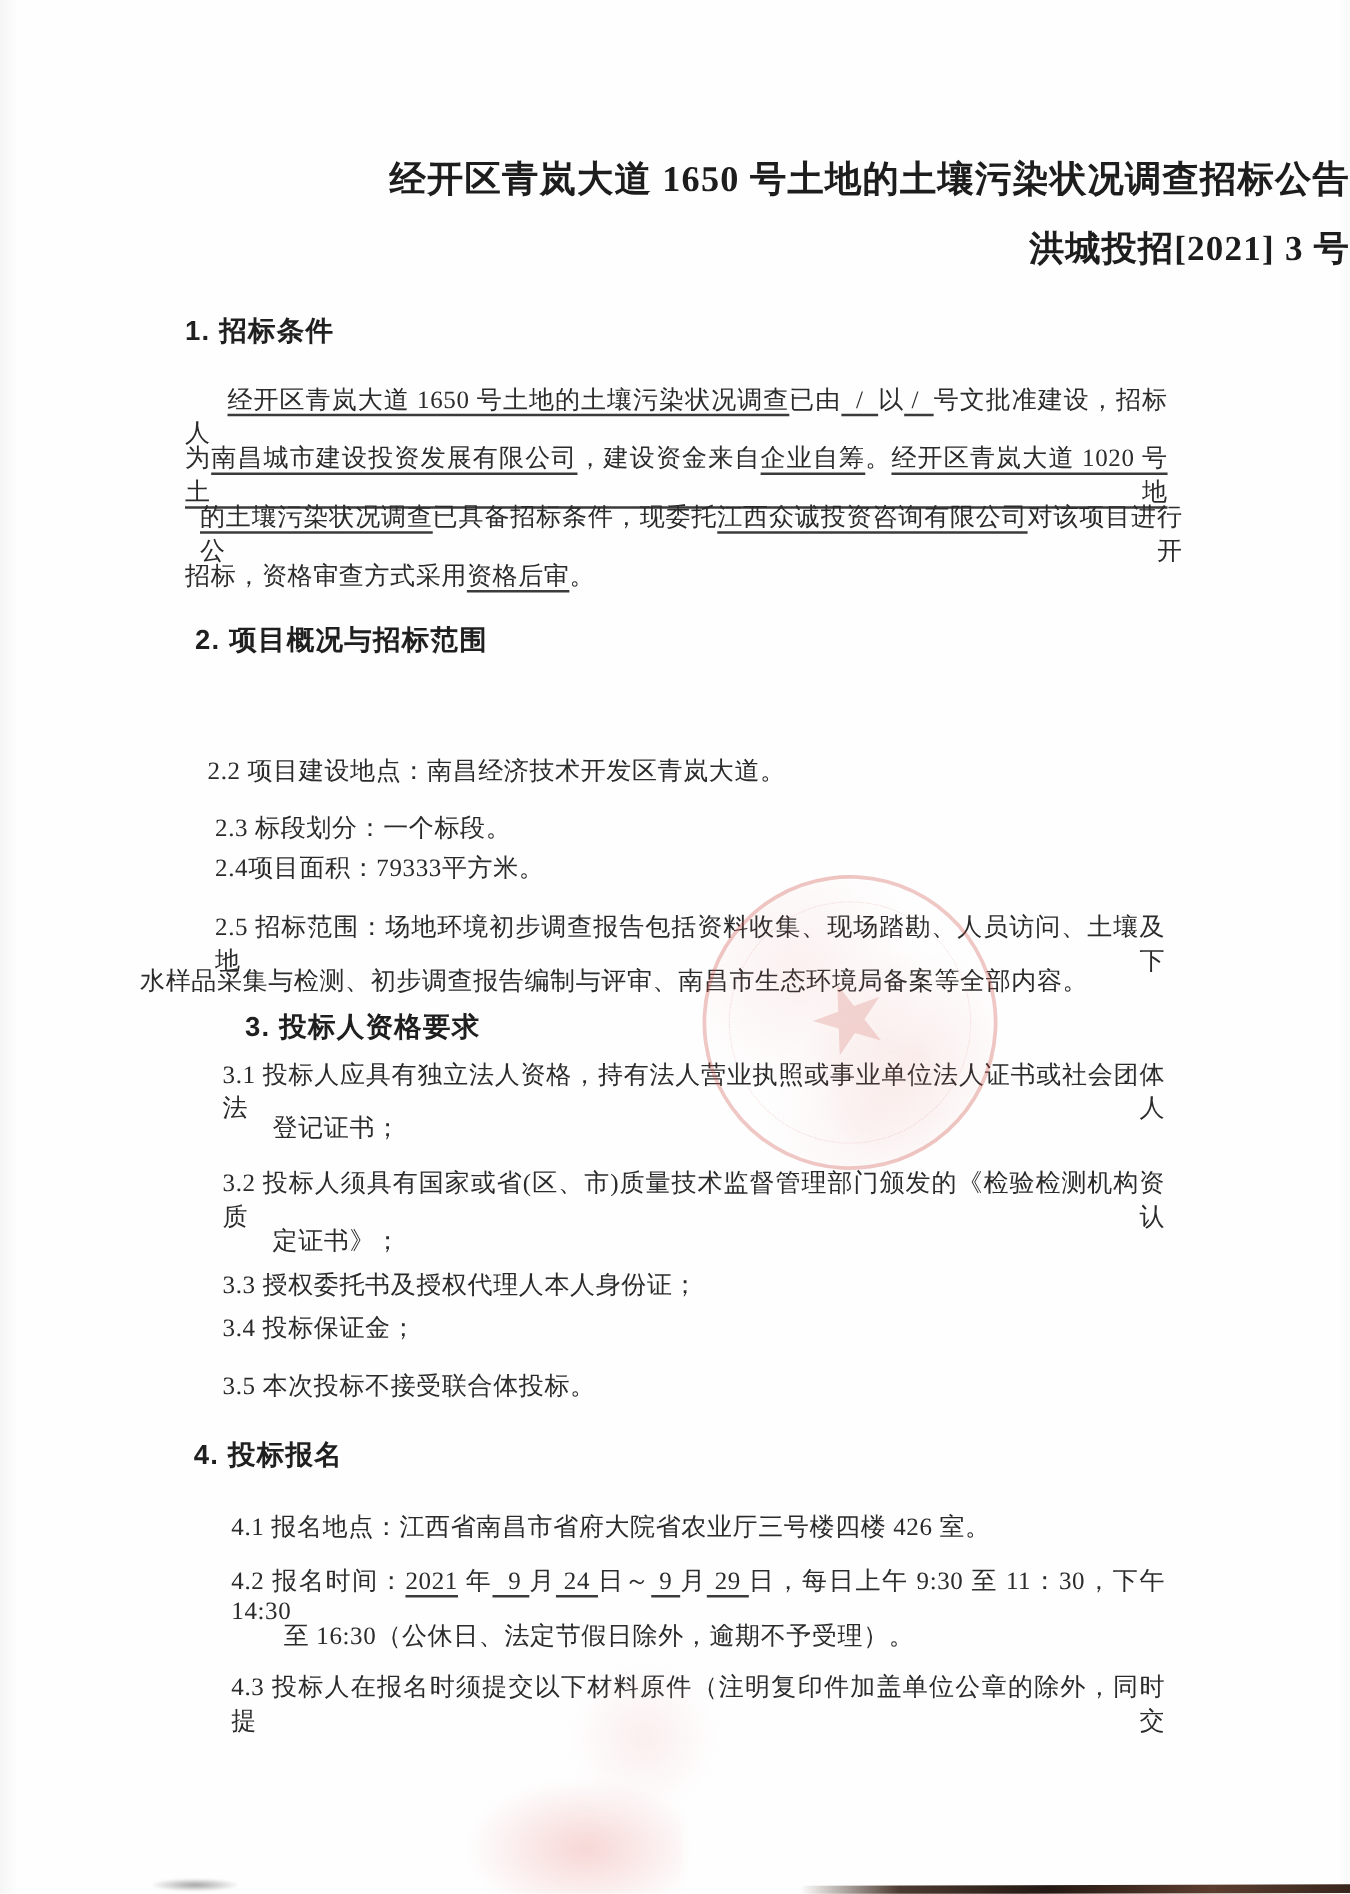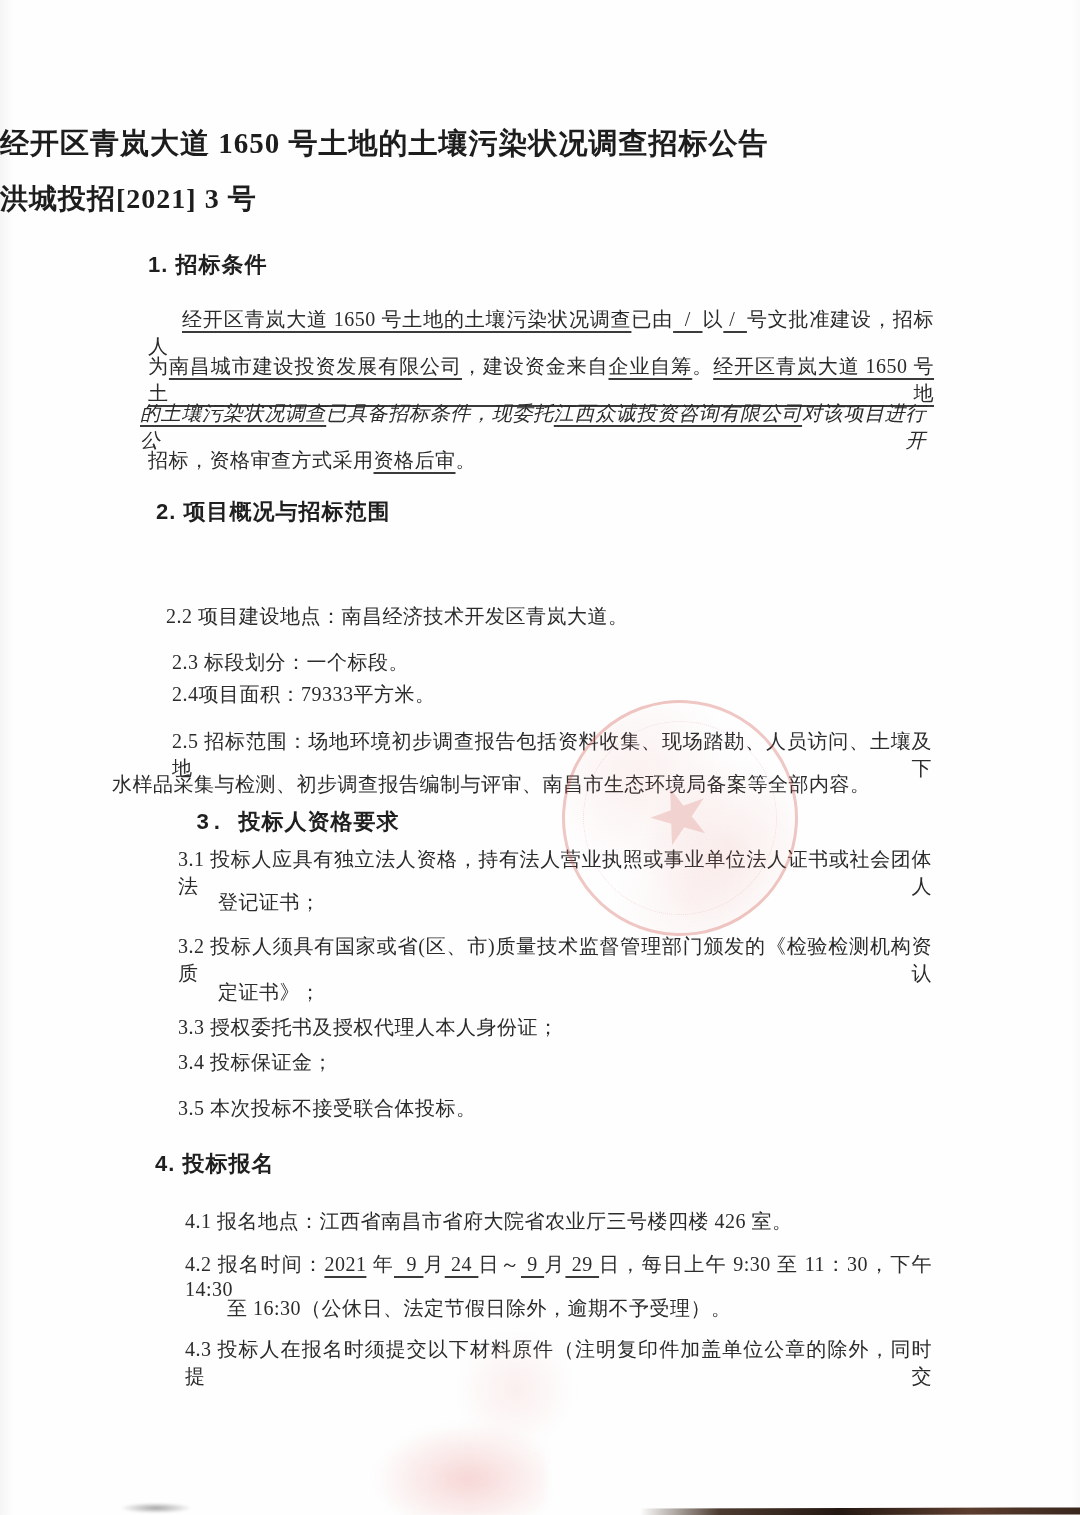--- a/index.html
+++ b/index.html
@@ -25,21 +25,21 @@
     white-space:nowrap;
     color:#2b2b2b;
   }
   .just{
     white-space:normal;
     text-align:justify;
     text-align-last:justify;
   }
   .title{
     left:0;width:1080px;
-    text-align:left;
+    text-align:right;
     font-size:29px;
     font-weight:700;
     letter-spacing:1px;
     color:#1d1d1d;
     white-space:nowrap;
   }
   .heading{
     font-family:"Liberation Sans", sans-serif;
     font-size:22px;
     font-weight:700;
@@ -118,32 +118,32 @@
 </head>
 <body>
 
 <div class="page">
 
   <div class="line title" style="top:124px;">经开区青岚大道 1650 号土地的土壤污染状况调查招标公告</div>
   <div class="line title" style="top:180px;font-size:28px;">洪城投招[2021] 3 号</div>
 
   <div class="line heading" style="top:250px;left:148px;">1.  招标条件</div>
   <div class="line just" style="top:306px;left:148px;width:786px;text-indent:34px;"><span class="u">经开区青岚大道 1650 号土地的土壤污染状况调查</span><span>已由</span><span class="u">&nbsp;&nbsp;/&nbsp;&nbsp;</span><span>以</span><span class="u">&nbsp;/&nbsp;&nbsp;</span><span>号文批准建设，招标人</span></div>
-  <div class="line just" style="top:353px;left:148px;width:786px;"><span>为</span><span class="u">南昌城市建设投资发展有限公司</span><span>，建设资金来自</span><span class="u">企业自筹</span><span>。</span><span class="u">经开区青岚大道 1650 号土地</span></div>
-  <div class="line just" style="top:400px;left:140px;width:786px;font-style:italic;"><span class="u">的土壤污染状况调查</span><span>已具备招标条件，现委托</span><span class="u">江西众诚投资咨询有限公司</span><span>对该项目进行公开</span></div>
+  <div class="line just" style="top:353px;left:148px;width:786px;"><span>为</span><span class="u">南昌城市建设投资发展有限公司</span><span>，建设资金来自</span><span class="u">企业自筹</span><span>。</span><span class="u">经开区青岚大道 1020 号土地</span></div>
+  <div class="line just" style="top:400px;left:160px;width:786px;"><span class="u">的土壤污染状况调查</span><span>已具备招标条件，现委托</span><span class="u">江西众诚投资咨询有限公司</span><span>对该项目进行公开</span></div>
   <div class="line" style="top:447px;left:148px;"><span>招标，资格审查方式采用</span><span class="u">资格后审</span><span>。</span></div>
 
   <div class="line heading" style="top:497px;left:156px;">2.  项目概况与招标范围</div>
   <div class="line" style="top:603px;left:166px;">2.2 项目建设地点：南昌经济技术开发区青岚大道。</div>
   <div class="line" style="top:649px;left:172px;">2.3 标段划分：一个标段。</div>
   <div class="line" style="top:681px;left:172px;">2.4项目面积：79333平方米。</div>
   <div class="line just" style="top:728px;left:172px;width:760px;">2.5 招标范围：场地环境初步调查报告包括资料收集、现场踏勘、人员访问、土壤及地下</div>
   <div class="line" style="top:771px;left:112px;">水样品采集与检测、初步调查报告编制与评审、南昌市生态环境局备案等全部内容。</div>
 
-  <div class="line heading" style="top:807px;left:196px;font-family:Liberation Mono, monospace;">3.  投标人资格要求</div>
+  <div class="line heading" style="top:807px;left:196px;">3.  投标人资格要求</div>
   <div class="line just" style="top:846px;left:178px;width:754px;">3.1 投标人应具有独立法人资格，持有法人营业执照或事业单位法人证书或社会团体法人</div>
   <div class="line" style="top:889px;left:218px;">登记证书；</div>
   <div class="line just" style="top:933px;left:178px;width:754px;">3.2 投标人须具有国家或省(区、市)质量技术监督管理部门颁发的《检验检测机构资质认</div>
   <div class="line" style="top:979px;left:218px;">定证书》；</div>
   <div class="line" style="top:1014px;left:178px;">3.3  授权委托书及授权代理人本人身份证；</div>
   <div class="line" style="top:1049px;left:178px;font-family:Liberation Serif, serif;">3.4  投标保证金；</div>
   <div class="line" style="top:1095px;left:178px;">3.5  本次投标不接受联合体投标。</div>
 
   <div class="line heading" style="top:1149px;left:155px;">4.  投标报名</div>
   <div class="line" style="top:1208px;left:185px;">4.1  报名地点：江西省南昌市省府大院省农业厅三号楼四楼 426 室。</div>

